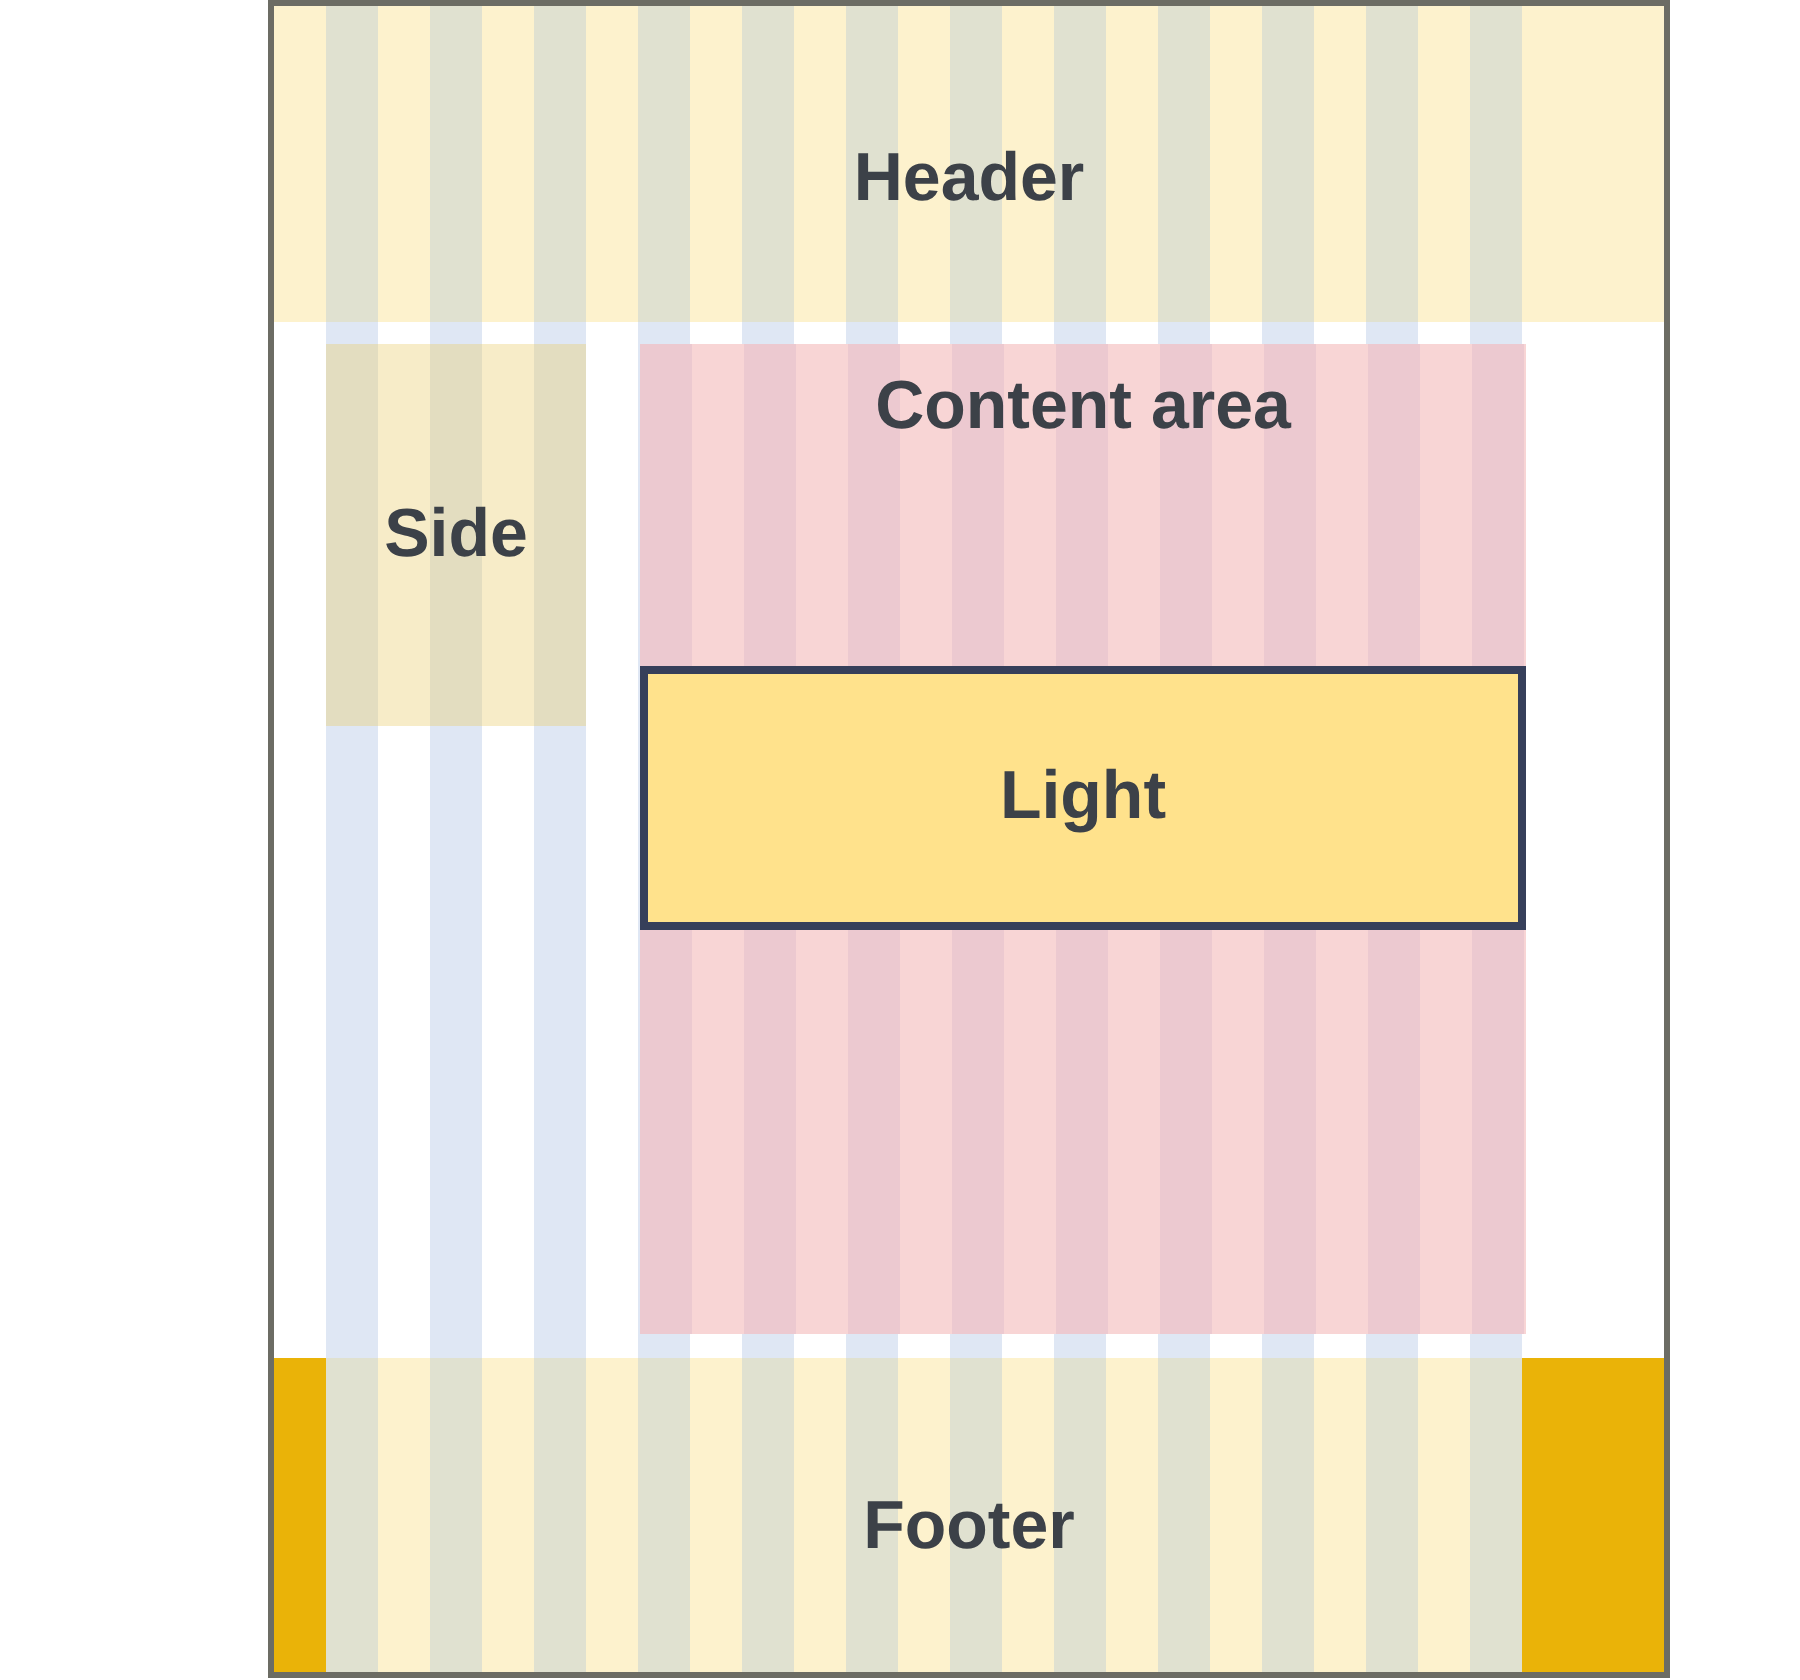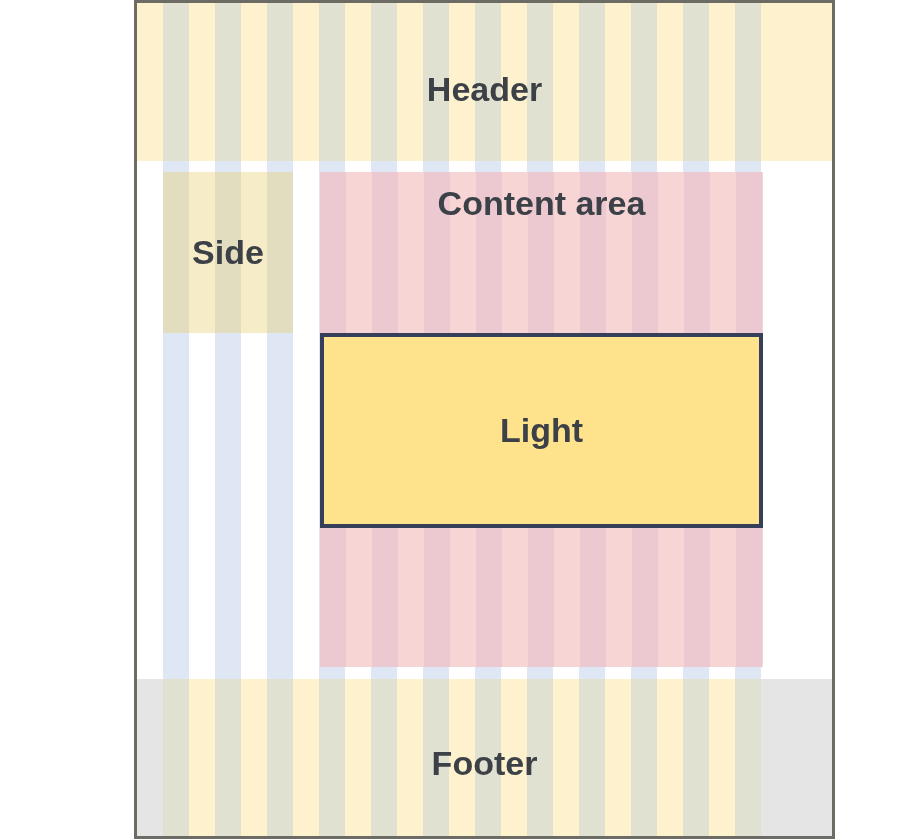--- a/index.html
+++ b/index.html
@@ -23,41 +23,41 @@
     width:598px;height:100%;
     background:repeating-linear-gradient(90deg,#dfe7f4 0 26px,#ffffff 26px 52px);
   }
   .region{position:absolute;display:flex;align-items:center;justify-content:center;}
   .header{
     left:0;top:0;width:100%;height:158px;
     background:#fdf2cd;
   }
   .footer{
     left:0;top:676px;width:100%;height:157px;
-    background:#e5e5e5;
+    background:#eab308;
   }
   .band-cols{
     position:absolute;left:26px;top:0;height:100%;width:598px;
     background:repeating-linear-gradient(90deg,#e0e1d0 0 26px,#fdf2cd 26px 52px);
   }
   .side-menu{
-    left:26px;top:169px;width:130px;height:161px;
+    left:26px;top:169px;width:130px;height:191px;
     background:repeating-linear-gradient(90deg,#e3ddc0 0 26px,#f7ecc8 26px 52px);
   }
   .content{
     left:183px;top:169px;width:443px;height:495px;
     background:repeating-linear-gradient(90deg,#ecc9d0 0 26px,#f8d5d5 26px 52px);
   }
   .content-label-zone{
     position:absolute;left:0;top:0;width:100%;height:161px;
     display:flex;align-items:flex-start;justify-content:center;
     padding-top:12px;box-sizing:border-box;
   }
   .light-box{
-    left:183px;top:330px;width:443px;height:195px;
+    left:183px;top:330px;width:443px;height:132px;
     box-sizing:border-box;
     border:4px solid #363f5a;
     background:#ffe28c;
   }
   .label{
     position:relative;
     font-size:34px;font-weight:700;
     color:#3c4148;
     line-height:1.15;
     text-align:center;

